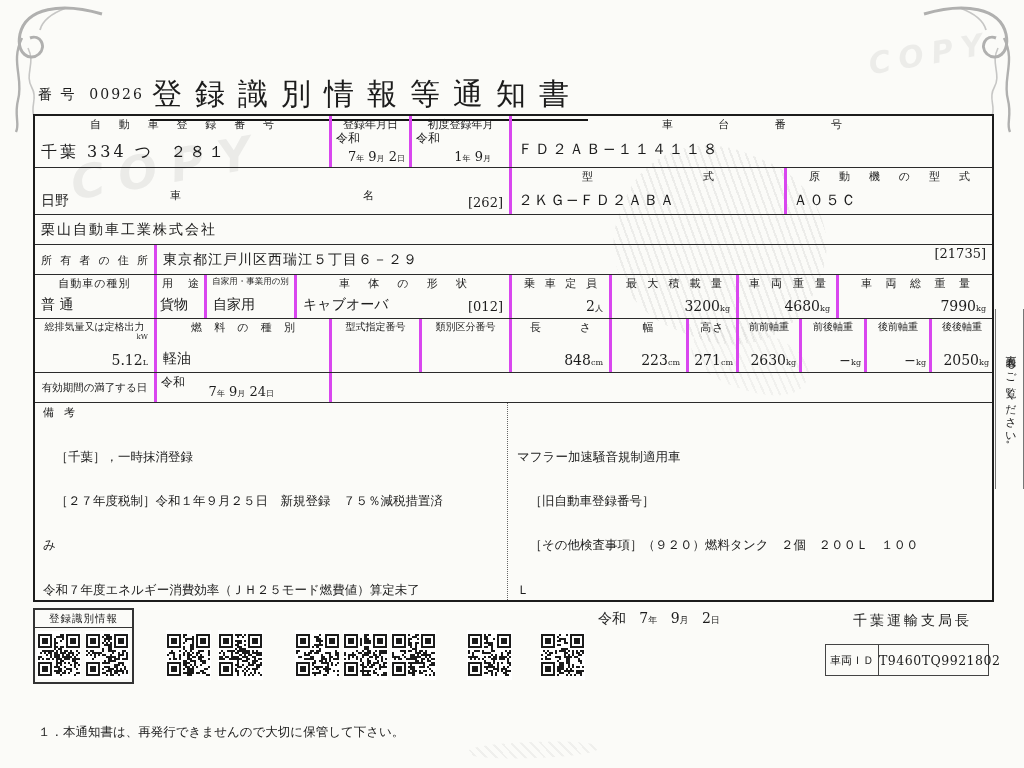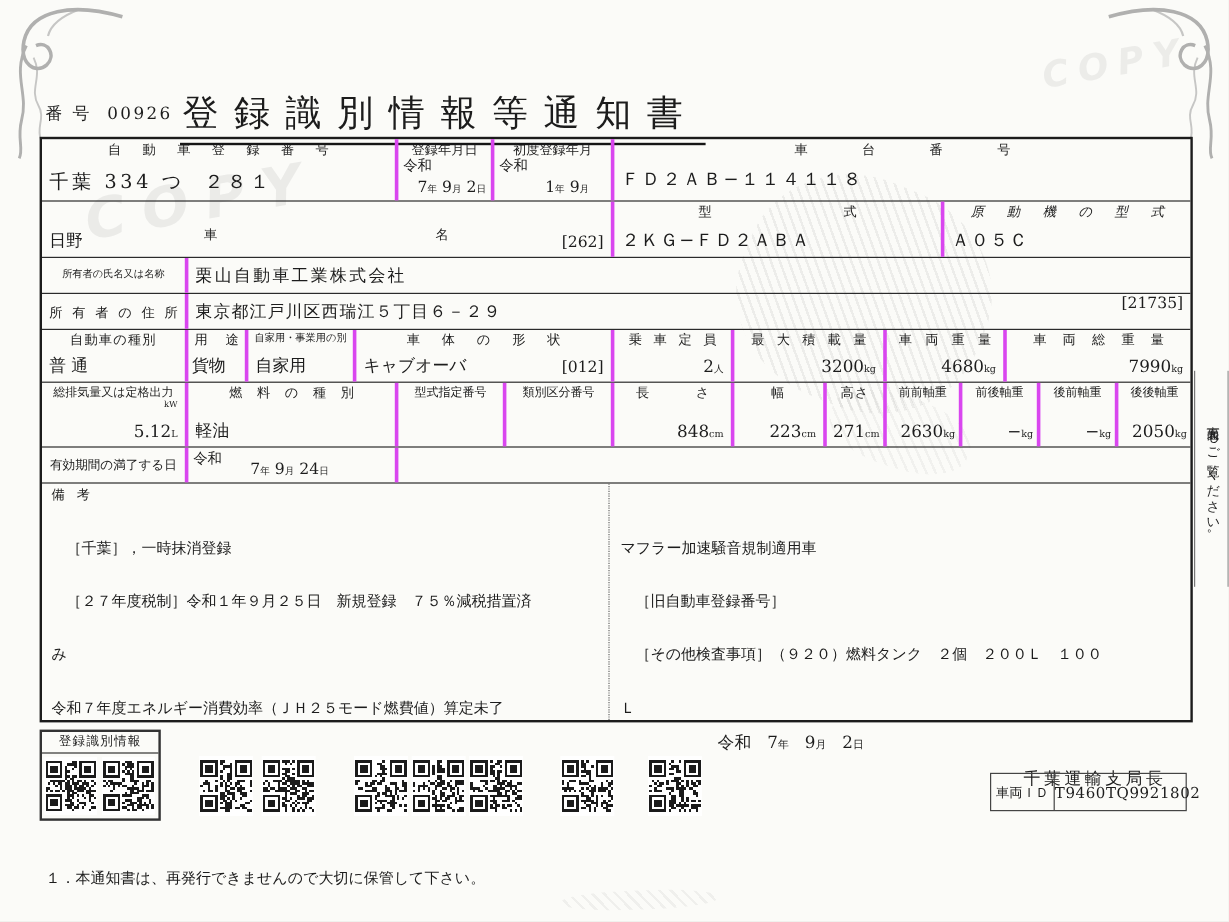--- a/index.html
+++ b/index.html
@@ -39,21 +39,21 @@
   
   .qr{display:inline-block;background:#fff;}
   .qr-box{position:absolute;left:33px;top:608px;width:101px;height:76px;border:2px solid #333;box-sizing:border-box;}
   .qr-box-label{height:17px;border-bottom:1px solid #333;font-size:10.5px;text-align:center;letter-spacing:1px;line-height:17px;}
   .qr-box-row{display:flex;gap:4px;padding:3px 2px;}
   .qr-box-row .qr{width:44px;height:48px;}
   .qr-group{position:absolute;top:630px;display:flex;}
   .qr-group .qr{width:45px;height:50px;}
   .issue-date{position:absolute;left:598px;top:610px;font-size:14px;white-space:nowrap;}
   .issue-date i{font-style:normal;font-size:9px;}
-  .issuer{position:absolute;left:853px;top:640px;font-size:14px;letter-spacing:3px;}
+  .issuer{position:absolute;left:853px;top:612px;font-size:14px;letter-spacing:3px;}
   .vid-box{position:absolute;left:825px;top:644px;width:164px;height:32px;border:1px solid #444;
            display:flex;box-sizing:border-box;align-items:stretch;}
   .vid-label{flex:0 0 52px;border-right:1px solid #444;font-size:11px;display:flex;align-items:center;justify-content:center;}
   .vid-value{flex:1;font-size:12.5px;display:flex;align-items:center;justify-content:center;letter-spacing:0.5px;}
   .footer-notes{position:absolute;left:38px;top:688px;font-size:12.5px;line-height:17.5px;white-space:pre;}
   
   .ornament{position:absolute;opacity:0.8;}
   .wm{position:absolute;font-family:"DejaVu Sans","Liberation Sans",sans-serif;font-style:italic;font-weight:bold;
       color:#9a9a9a;transform:rotate(-10deg);pointer-events:none;}
   .wm1{left:70px;top:140px;font-size:46px;letter-spacing:14px;opacity:0.16;}
@@ -122,29 +122,26 @@
       <div class="cell" style="flex:0 0 477px;">
         <div class="hdr sp" style="padding:0 135px;margin-top:19px;">車名</div>
         <div class="val">日野</div>
         <div class="val r" style="font-size:13px;">[262]</div>
       </div>
       <div class="cell" style="flex:0 0 275px;">
         <div class="hdr sp" style="padding:0 70px;">型式</div>
         <div class="val" style="font-size:15px;letter-spacing:1px;">２ＫＧ−ＦＤ２ＡＢＡ</div>
       </div>
       <div class="cell" style="flex:0 0 205px;">
-        <div class="hdr sp" style="padding:0 22px;font-style:italic;">原動機の型式</div>
+        <div class="hdr sp" style="padding:0 22px;">原動機の型式</div>
         <div class="val" style="font-size:15px;letter-spacing:1px;">Ａ０５Ｃ</div>
       </div>
     </div>
 
     <div class="row" style="height:30px;">
-      <div class="cell" style="flex:0 0 122px;">
-        <div class="hdr tiny" style="top:8px;">所有者の氏名又は名称</div>
-      </div>
       <div class="cell" style="flex:0 0 835px;">
         <div class="val" style="bottom:5px;letter-spacing:2px;">栗山自動車工業株式会社</div>
       </div>
     </div>
 
     <div class="row" style="height:30px;">
       <div class="cell" style="flex:0 0 122px;">
         <div class="hdr sp" style="top:8px;padding:0 6px;">所有者の住所</div>
       </div>
       <div class="cell" style="flex:0 0 835px;">

